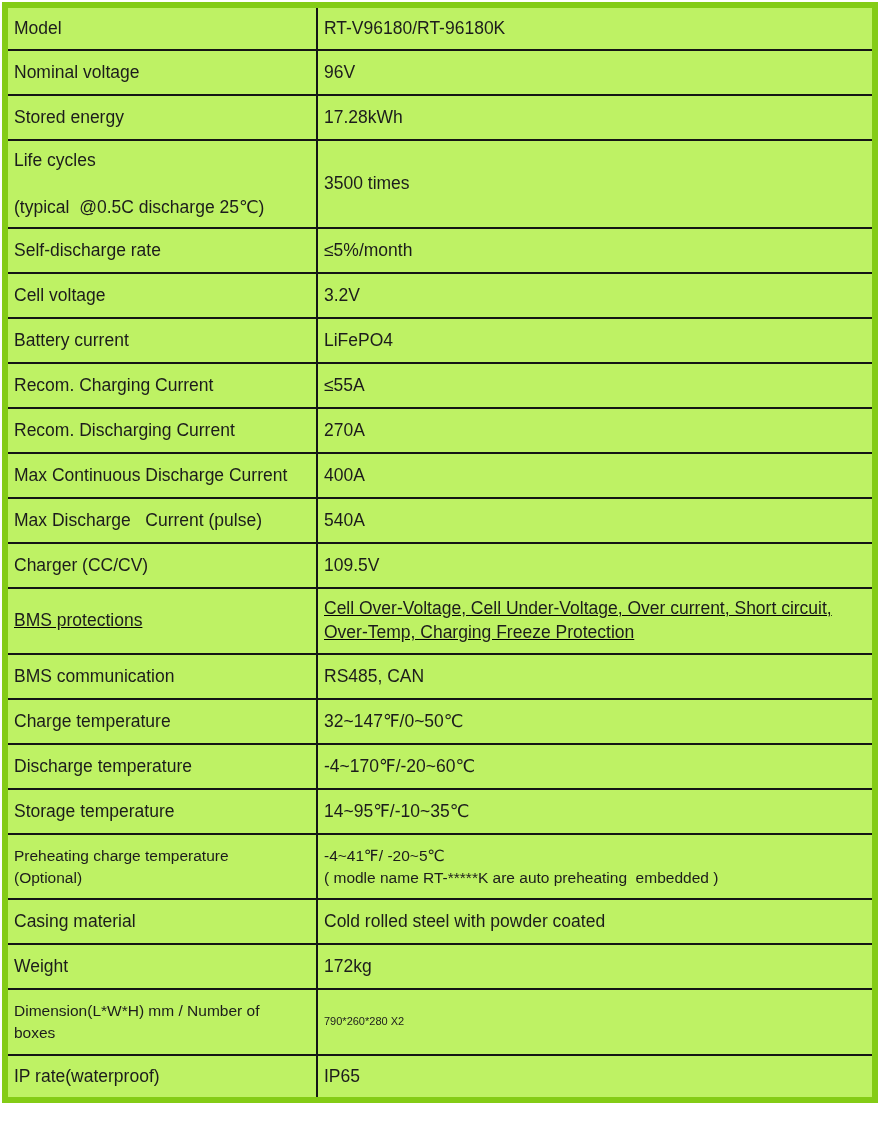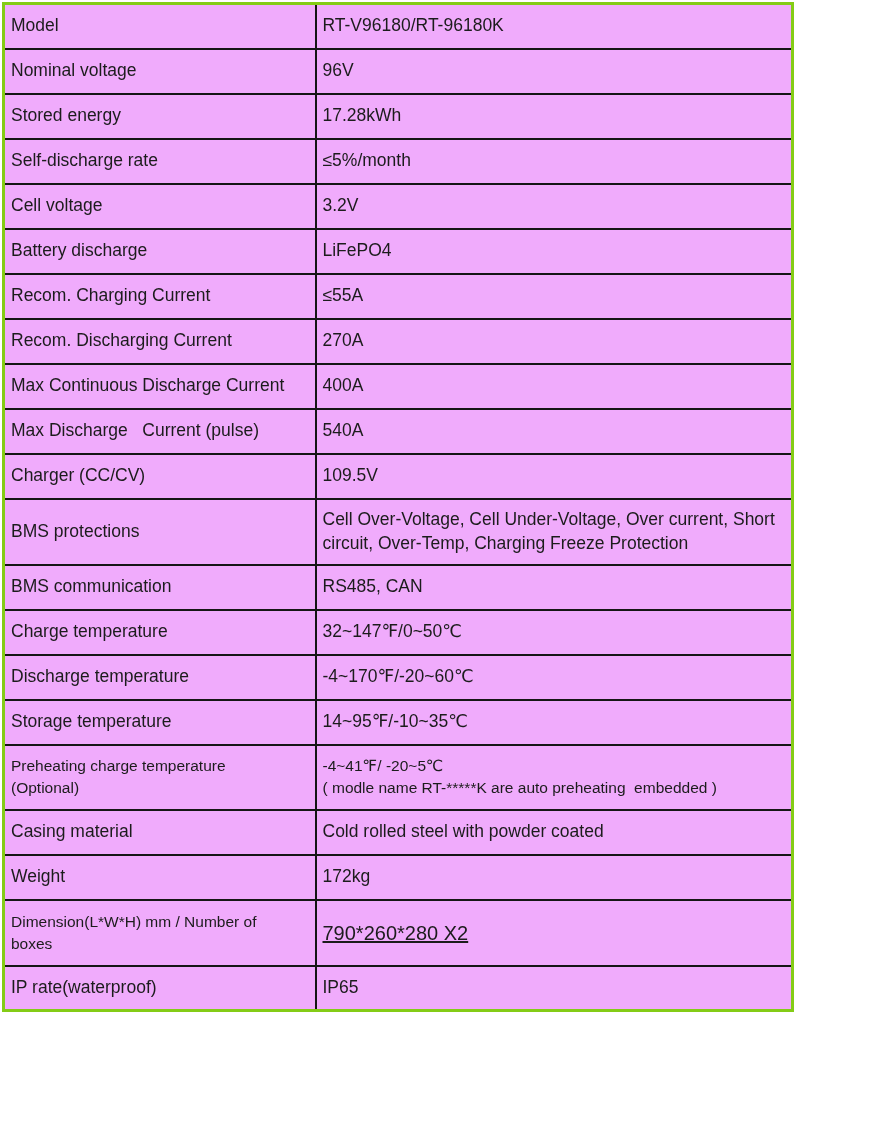--- a/index.html
+++ b/index.html
@@ -10,47 +10,47 @@
   }
   .spec-wrap {
     width: 880px;
     height: 1144px;
     box-sizing: border-box;
     padding: 2px 2px;
   }
   table.spec {
     border-collapse: collapse;
     table-layout: fixed;
-    width: 792px;
-    border: 3px solid #84cc16;
-    background: #f0abfc;
+    width: 876px;
+    border: 6px solid #84cc16;
+    background: #bef264;
   }
   table.spec col.c1 { width: 312px; }
   table.spec td {
     border: 2px solid #151515;
     font-family: "Liberation Sans", "DejaVu Sans", sans-serif;
     font-size: 17.5px;
     line-height: 1.35;
     color: #1c1c1c;
     padding: 1px 6px;
     white-space: pre-line;
     vertical-align: middle;
     overflow: hidden;
   }
   td.label { text-align: left; }
   td.value { text-align: left; padding: 1px 10px; }
 
   tr.rh-n    { height: 45px; }
   tr.rh-life { height: 88px; }
-  tr.rh-bms  { height: 66px; }
+  tr.rh-bms  { height: 66px; text-decoration: underline; }
   tr.rh-pre  { height: 65px; }
   tr.rh-dim  { height: 66px; }
 
   tr.small td { font-size: 15.5px; line-height: 1.4; }
-  tr.rh-dim td.value { font-size: 20px; text-decoration: underline; }
+  tr.rh-dim td.value { font-size: 11px; }
 </style>
 </head>
 <body>
 
 <div class="spec-wrap">
   <table class="spec">
     <colgroup>
         <col class="c1">
         <col class="c2">
       </colgroup>
@@ -60,30 +60,36 @@
         <td class="value">RT-V96180/RT-96180K</td>
       </tr>
       <tr class="rh-n">
         <td class="label">Nominal voltage</td>
         <td class="value">96V</td>
       </tr>
       <tr class="rh-n">
         <td class="label">Stored energy</td>
         <td class="value">17.28kWh</td>
       </tr>
+      <tr class="rh-life">
+        <td class="label">Life cycles
+
+(typical &nbsp;@0.5C discharge 25℃)</td>
+        <td class="value">3500 times</td>
+      </tr>
       <tr class="rh-n">
         <td class="label">Self-discharge rate</td>
         <td class="value">≤5%/month</td>
       </tr>
       <tr class="rh-n">
         <td class="label">Cell voltage</td>
         <td class="value">3.2V</td>
       </tr>
       <tr class="rh-n">
-        <td class="label">Battery discharge</td>
+        <td class="label">Battery current</td>
         <td class="value">LiFePO4</td>
       </tr>
       <tr class="rh-n">
         <td class="label">Recom. Charging Current</td>
         <td class="value">≤55A</td>
       </tr>
       <tr class="rh-n">
         <td class="label">Recom. Discharging Current</td>
         <td class="value">270A</td>
       </tr>

